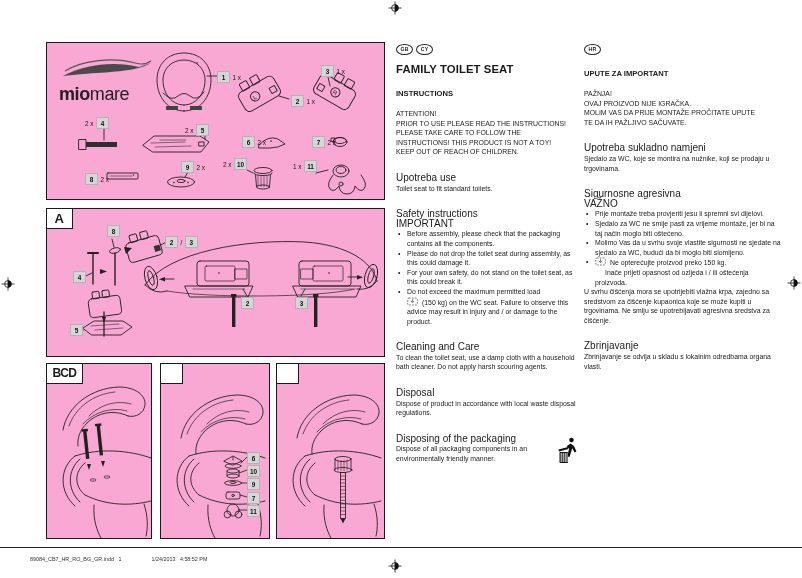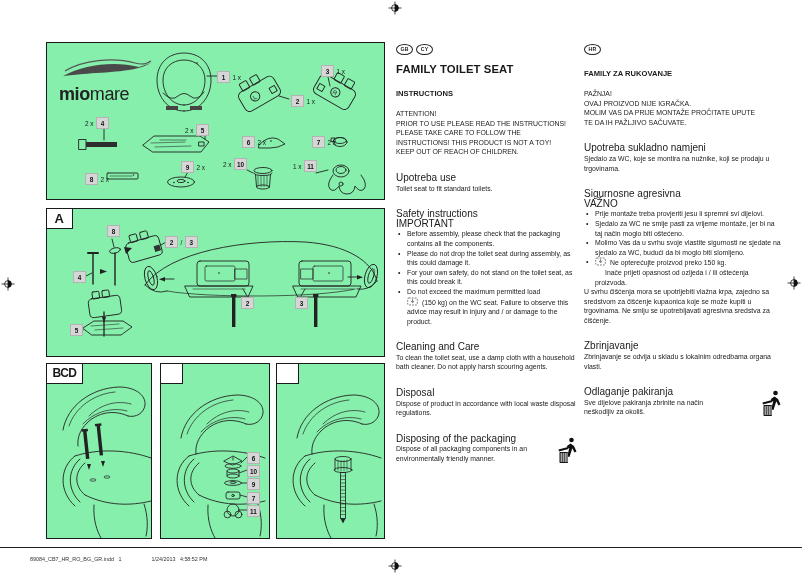--- a/index.html
+++ b/index.html
@@ -4,21 +4,21 @@
 <style>
   html,body{margin:0;padding:0;width:802px;height:578px;background:#fff;
     font-family:"Liberation Sans",sans-serif;color:#1a1a1a;}
   .page{position:absolute;inset:0;background:#fff;overflow:hidden;}
   h1,h2,h3,p,ul,li{margin:0;padding:0;}
 
   
   .reg{position:absolute;width:14px;height:14px;}
 
   
-  .dbox{position:absolute;border:1.2px solid #1a1a1a;background:#86efac;}
+  .dbox{position:absolute;border:1.2px solid #1a1a1a;background:#f9a8d4;}
   .parts-box{left:46px;top:42px;width:337px;height:156px;}
   .section-a{left:46px;top:208px;width:337px;height:147px;}
   .panel1{left:46px;top:363px;width:104px;height:174px;text-align:center;}
   .panel2{left:160px;top:363px;width:108px;height:174px;}
   .panel3{left:276px;top:363px;width:107px;height:174px;}
   .dbox svg.draw{position:absolute;inset:0;width:100%;height:100%;}
 
   .corner-label{position:absolute;top:-1.2px;left:-1.2px;border:1.2px solid #1a1a1a;
     background:#fff;font-weight:bold;display:flex;align-items:center;justify-content:center;z-index:3;}
   .a-label{width:25px;height:19px;font-size:13px;}
@@ -434,21 +434,21 @@
       <svg class="trash" width="20" height="27" viewBox="0 0 20 27">
           <use href="#g-trash"></use>
         </svg>
     </div>
   </div>
 
   <div class="col col-hr">
     <div>
       <span class="badge">HR</span>
     </div>
-    <h2 class="subtitle">FAMILY ZA RUKOVANJE</h2>
+    <h2 class="subtitle">UPUTE ZA IMPORTANT</h2>
     <p class="attention">PAŽNJA!
 OVAJ PROIZVOD NIJE IGRAČKA.
 MOLIM VAS DA PRIJE MONTAŽE PROČITATE UPUTE
 TE DA IH PAŽLJIVO SAČUVATE.</p>
     <h3>Upotreba sukladno namjeni</h3>
     <p>Sjedalo za WC, koje se montira na nužnike, koji se prodaju u trgovinama.</p>
     <h3>Sigurnosne agresivna
 VAŽNO</h3>
     <ul>
       <li>Prije montaže treba provjeriti jesu li spremni svi dijelovi.</li>
@@ -459,30 +459,20 @@
             <rect x="0.7" y="1" width="9.6" height="7" rx="1.2" fill="none" stroke="#444" stroke-width="0.7" stroke-dasharray="1.8 1.1"></rect>
             <path d="M5.5,2.2 v2.6 M4,3.8 l1.5,2 1.5,-2" stroke="#444" stroke-width="0.7" fill="none"></path>
           </svg>
         <span>Ne opterećujte proizvod preko 150 kg.</span><br>
         <span class="indent">Inače prijeti opasnost od ozljeda i / ili oštećenja proizvoda.</span>
       </li>
     </ul>
     <p>U svrhu čišćenja mora se upotrijebiti vlažna krpa, zajedno sa sredstvom za čišćenje kupaonica koje se može kupiti u trgovinama. Ne smiju se upotrebljavati agresivna sredstva za čišćenje.</p>
     <h3>Zbrinjavanje</h3>
     <p>Zbrinjavanje se odvija u skladu s lokalnim odredbama organa vlasti.</p>
-    <div class="pack-row">
-      <div class="col-text">
-        <h3>Odlaganje pakiranja</h3>
-        <p style="white-space:pre-line">Sve dijelove pakiranja zbrinite na način
-neškodljiv za okoliš.</p>
-      </div>
-      <svg class="trash" width="20" height="27" viewBox="0 0 20 27">
-          <use href="#g-trash"></use>
-        </svg>
-    </div>
   </div>
 
   <div class="footer-line"></div>
   <div class="footer">
     <span>89084_CB7_HR_RO_BG_GR.indd   1</span>
     <span class="dt">1/24/2013   4:58:52 PM</span>
   </div>
 
 </div>
 

